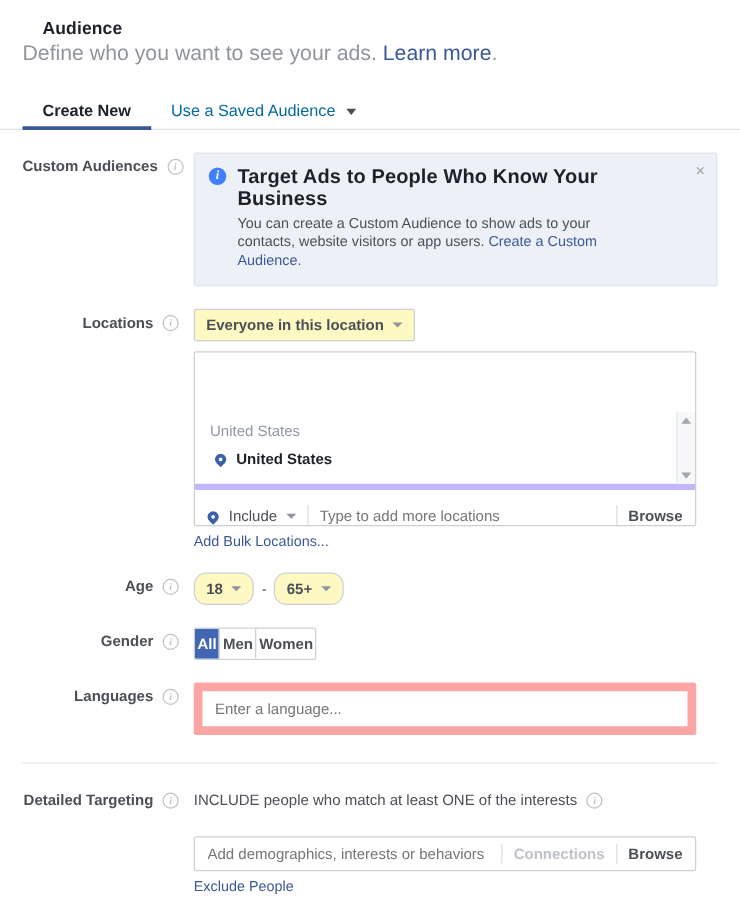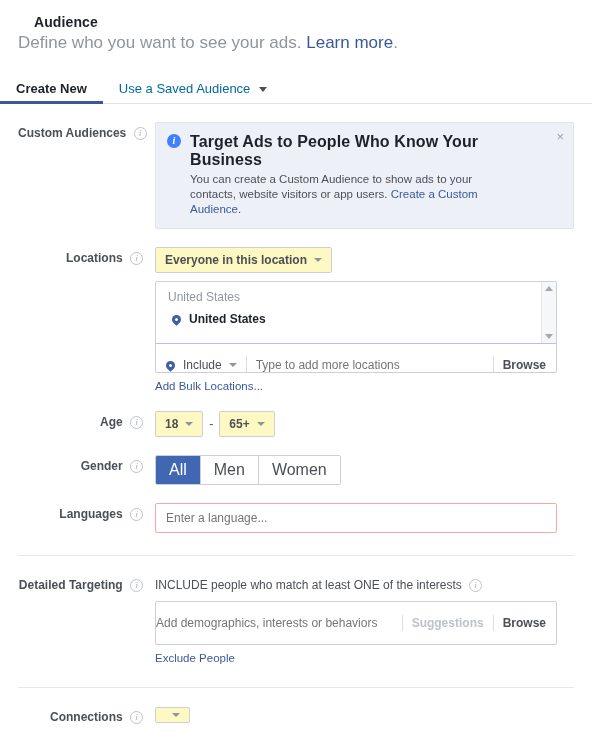--- a/index.html
+++ b/index.html
@@ -29,21 +29,21 @@
     font-size: 17px;
     color: #90949c;
     margin: 0;
   }
   .link { color: #3b5998; text-decoration: none; }
 
   
   .tabs {
     display: flex;
     align-items: flex-end;
-    padding: 0 0;
+    padding: 0 18px;
     margin-top: 22px;
     border-bottom: 1px solid #e0e3e8;
     height: 28px;
   }
   .tab {
     font-size: 13px;
     color: #0369a1;
     padding: 0 16px 7px 16px;
     cursor: pointer;
     white-space: nowrap;
@@ -185,23 +185,24 @@
     margin-top: 8px;
     border: 1px solid #ccd0d5;
     border-radius: 2px;
     background: #ffffff;
     width: 402px;
     box-sizing: border-box;
   }
   .loc-list {
     position: relative;
     height: 62px;
-    border-bottom: 1px solid #c4b5fd;
+    border-bottom: 5px solid #c4b5fd;
     padding: 8px 0 16px 0;
     box-sizing: border-box;
+    margin-top: 48px;
   }
   .loc-group {
     font-size: 12px;
     color: #9197a3;
     padding: 0 12px 6px 12px;
   }
   .loc-item {
     display: flex;
     align-items: center;
     padding: 2px 12px 0 16px;
@@ -295,50 +296,50 @@
   .sub-link {
     display: inline-block;
     margin-top: 7px;
     font-size: 11.5px;
     color: #3b5998;
     cursor: pointer;
   }
 
   
   .age-wrap { display: flex; align-items: center; }
-  .age-btn { min-width: 47px; justify-content: space-between; }
+  .age-btn { min-width: 47px; justify-content: space-between; border-radius: 10px; }
   .dash { margin: 0 6px; color: #4b4f56; font-size: 12px; }
 
   
   .seg {
     display: inline-flex;
     border: 1px solid #ccd0d5;
     border-radius: 2px;
     overflow: hidden;
   }
   .seg-item {
-    font-size: 16px;
-    font-weight: normal;
+    font-size: 12px;
+    font-weight: bold;
     color: #4b4f56;
     background: #ffffff;
-    padding: 5px 13px;
+    padding: 5px 2px;
     cursor: pointer;
     border-left: 1px solid #ccd0d5;
   }
   .seg-item:first-child { border-left: 0; }
   .seg-item.on {
     background: #4267b2;
     color: #ffffff;
   }
 
   
   .text-input {
     width: 402px;
     box-sizing: border-box;
-    border: 1px solid #fca5a5;
+    border: 7px solid #fca5a5;
     border-radius: 2px;
     background: #ffffff;
     padding: 7px 10px;
     font-size: 12px;
     color: #bec2c9;
     font-family: inherit;
     outline: none;
   }
 
   
@@ -348,29 +349,29 @@
     margin: 22px 0 0 0;
   }
 
   
   .dt-head {
     font-size: 12px;
     color: #4b4f56;
     padding-top: 4px;
   }
   .dt-box {
-    margin-top: 9px;
+    margin-top: 22px;
     width: 402px;
     box-sizing: border-box;
     border: 1px solid #ccd0d5;
     border-radius: 2px;
     display: flex;
     align-items: center;
-    height: 44px;
-    padding-left: 0;
+    height: 28px;
+    padding-left: 10px;
     background: #ffffff;
   }
   .suggestions {
     font-size: 12px;
     font-weight: bold;
     color: #bec2c9;
     cursor: pointer;
     white-space: nowrap;
   }
 
@@ -522,21 +523,21 @@
       <span class="info-icon">i</span>
     </div>
     <div class="field-col">
       <div class="dt-head">
         <span>INCLUDE people who match at least ONE of the interests</span>
         <span class="info-icon">i</span>
       </div>
       <div class="dt-box">
         <input class="ghost-input" type="text" placeholder="Add demographics, interests or behaviors" style="">
         <span class="vsep"></span>
-        <span class="suggestions">Suggestions</span>
+        <span class="suggestions">Connections</span>
         <span class="vsep"></span>
         <span class="browse">Browse</span>
       </div>
       <span class="sub-link">Exclude People</span>
     </div>
   </div>
 
   <div class="divider"></div>
 
   <div class="row">

